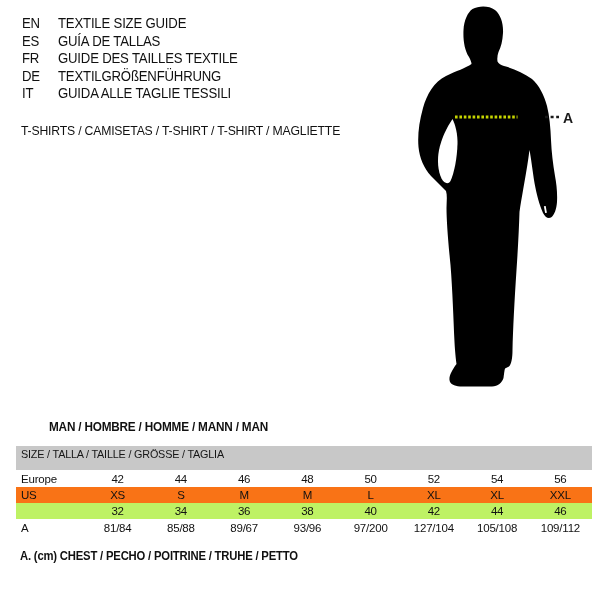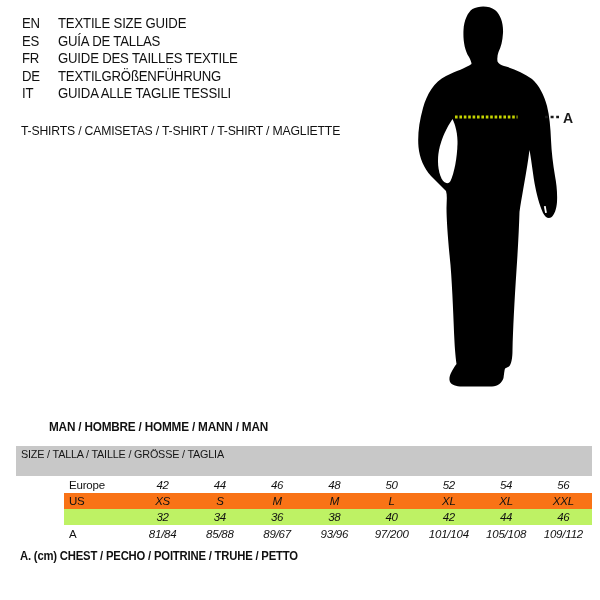--- a/index.html
+++ b/index.html
@@ -18,24 +18,24 @@
   .cat-block{position:absolute;left:21px;top:122px;font-size:13px;font-weight:400;line-height:18px;letter-spacing:-0.2px;}
 
   
   .figure-wrap{position:absolute;left:390px;top:0;width:210px;height:400px;}
 
   
   .section-title{position:absolute;left:20px;top:420px;font-size:12.5px;font-weight:700;line-height:15px;letter-spacing:-0.2px;margin-left:29px;}
 
   
   .size-table{position:absolute;left:16px;top:446px;width:576px;font-size:11.5px;letter-spacing:-0.2px;}
-  .thead{height:30px;line-height:16px;background:#c8c8c8;padding-left:5px;color:#161616;}
-  .trow{display:flex;align-items:center;margin-left:48px;}
+  .thead{height:24px;line-height:16px;background:#c8c8c8;padding-left:5px;color:#161616;}
+  .trow{display:flex;align-items:center;}
   .trow .rlabel{flex:0 0 65px;padding-left:5px;}
-  .trow .cell{flex:1 1 0;text-align:center;font-style:italic;}
+  .trow .cell{flex:1 1 0;text-align:center;}
   .r-europe{height:17px;background:#ffffff;}
   .r-us{height:16px;background:#f97316;}
   .r-num{height:16px;background:#bef264;}
   .r-a{height:17px;background:#ffffff;}
 
   
   .footnote{position:absolute;left:20px;top:549px;font-size:12px;font-weight:700;letter-spacing:-0.2px;}
 </style>
 </head>
 <body>
@@ -165,21 +165,21 @@
     <span class="cell">44</span>
     <span class="cell">46</span>
   </div>
   <div class="trow r-a">
     <span class="rlabel">A</span>
     <span class="cell">81/84</span>
     <span class="cell">85/88</span>
     <span class="cell">89/67</span>
     <span class="cell">93/96</span>
     <span class="cell">97/200</span>
-    <span class="cell">101/104</span>
+    <span class="cell">127/104</span>
     <span class="cell">105/108</span>
     <span class="cell">109/112</span>
   </div>
 </div>
 
 <div class="footnote">
   <span class="cnd">A. (cm) CHEST / PECHO / POITRINE / TRUHE / PETTO</span>
 </div>
 
 </body></html>

